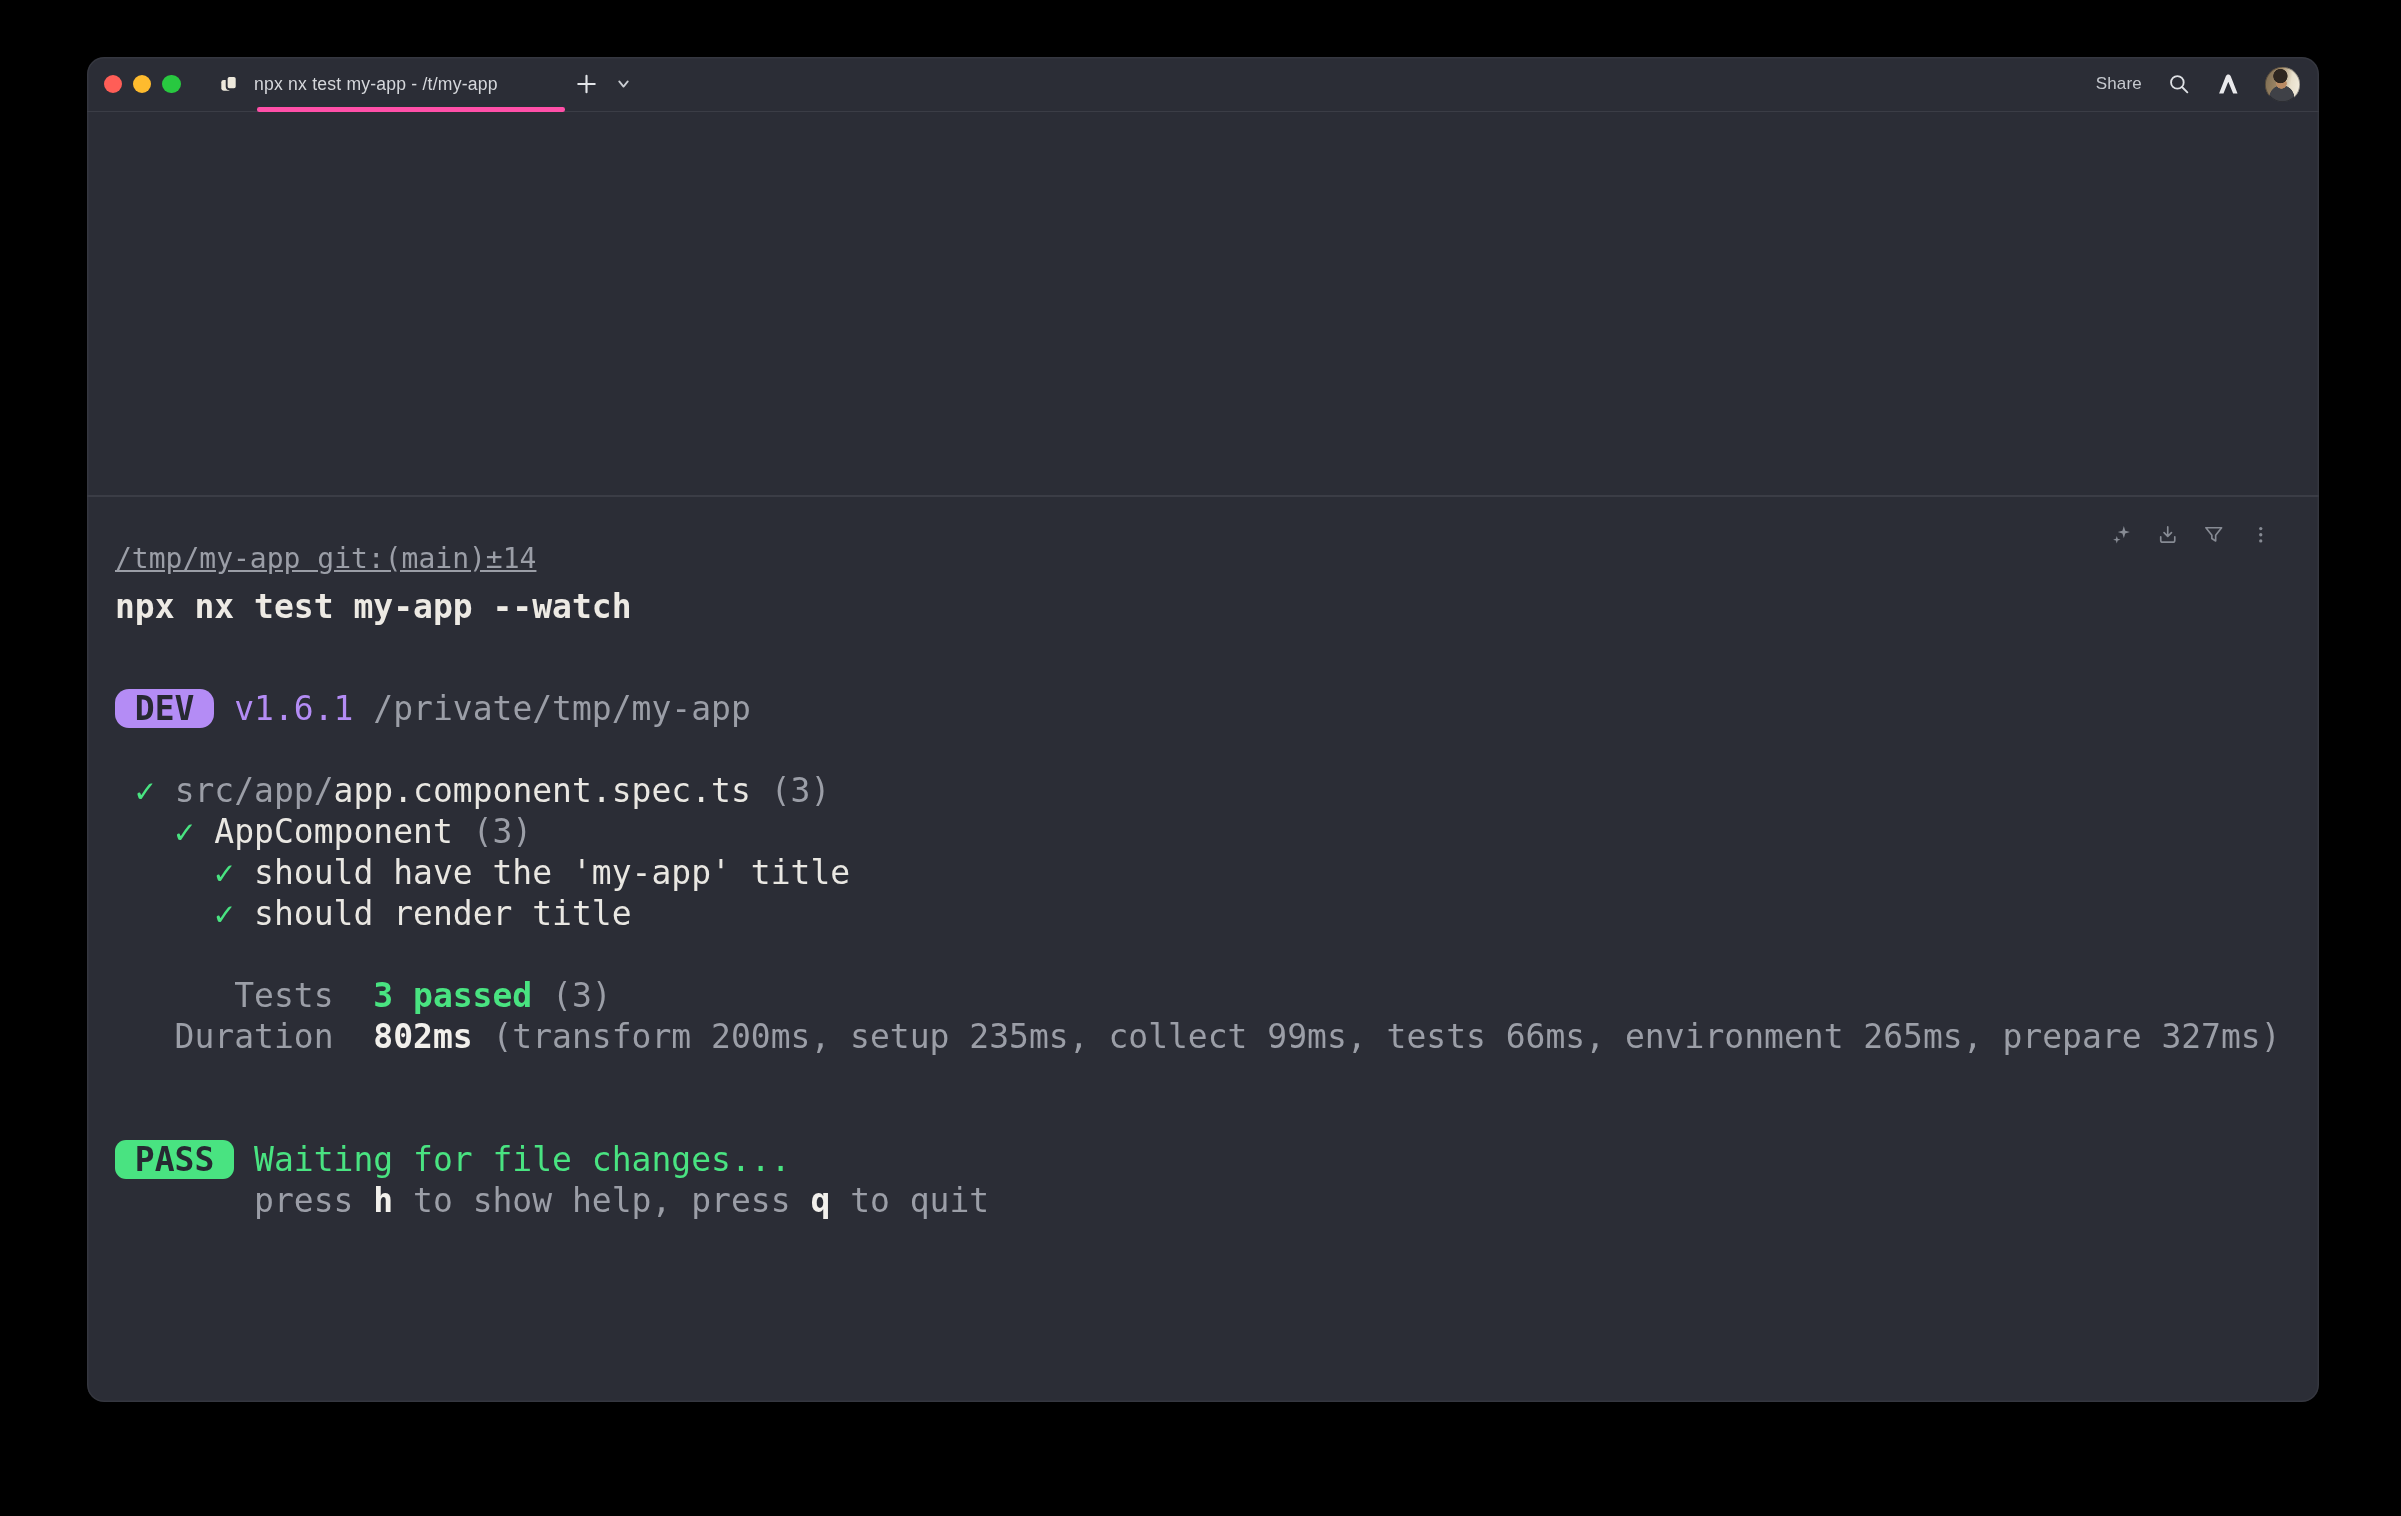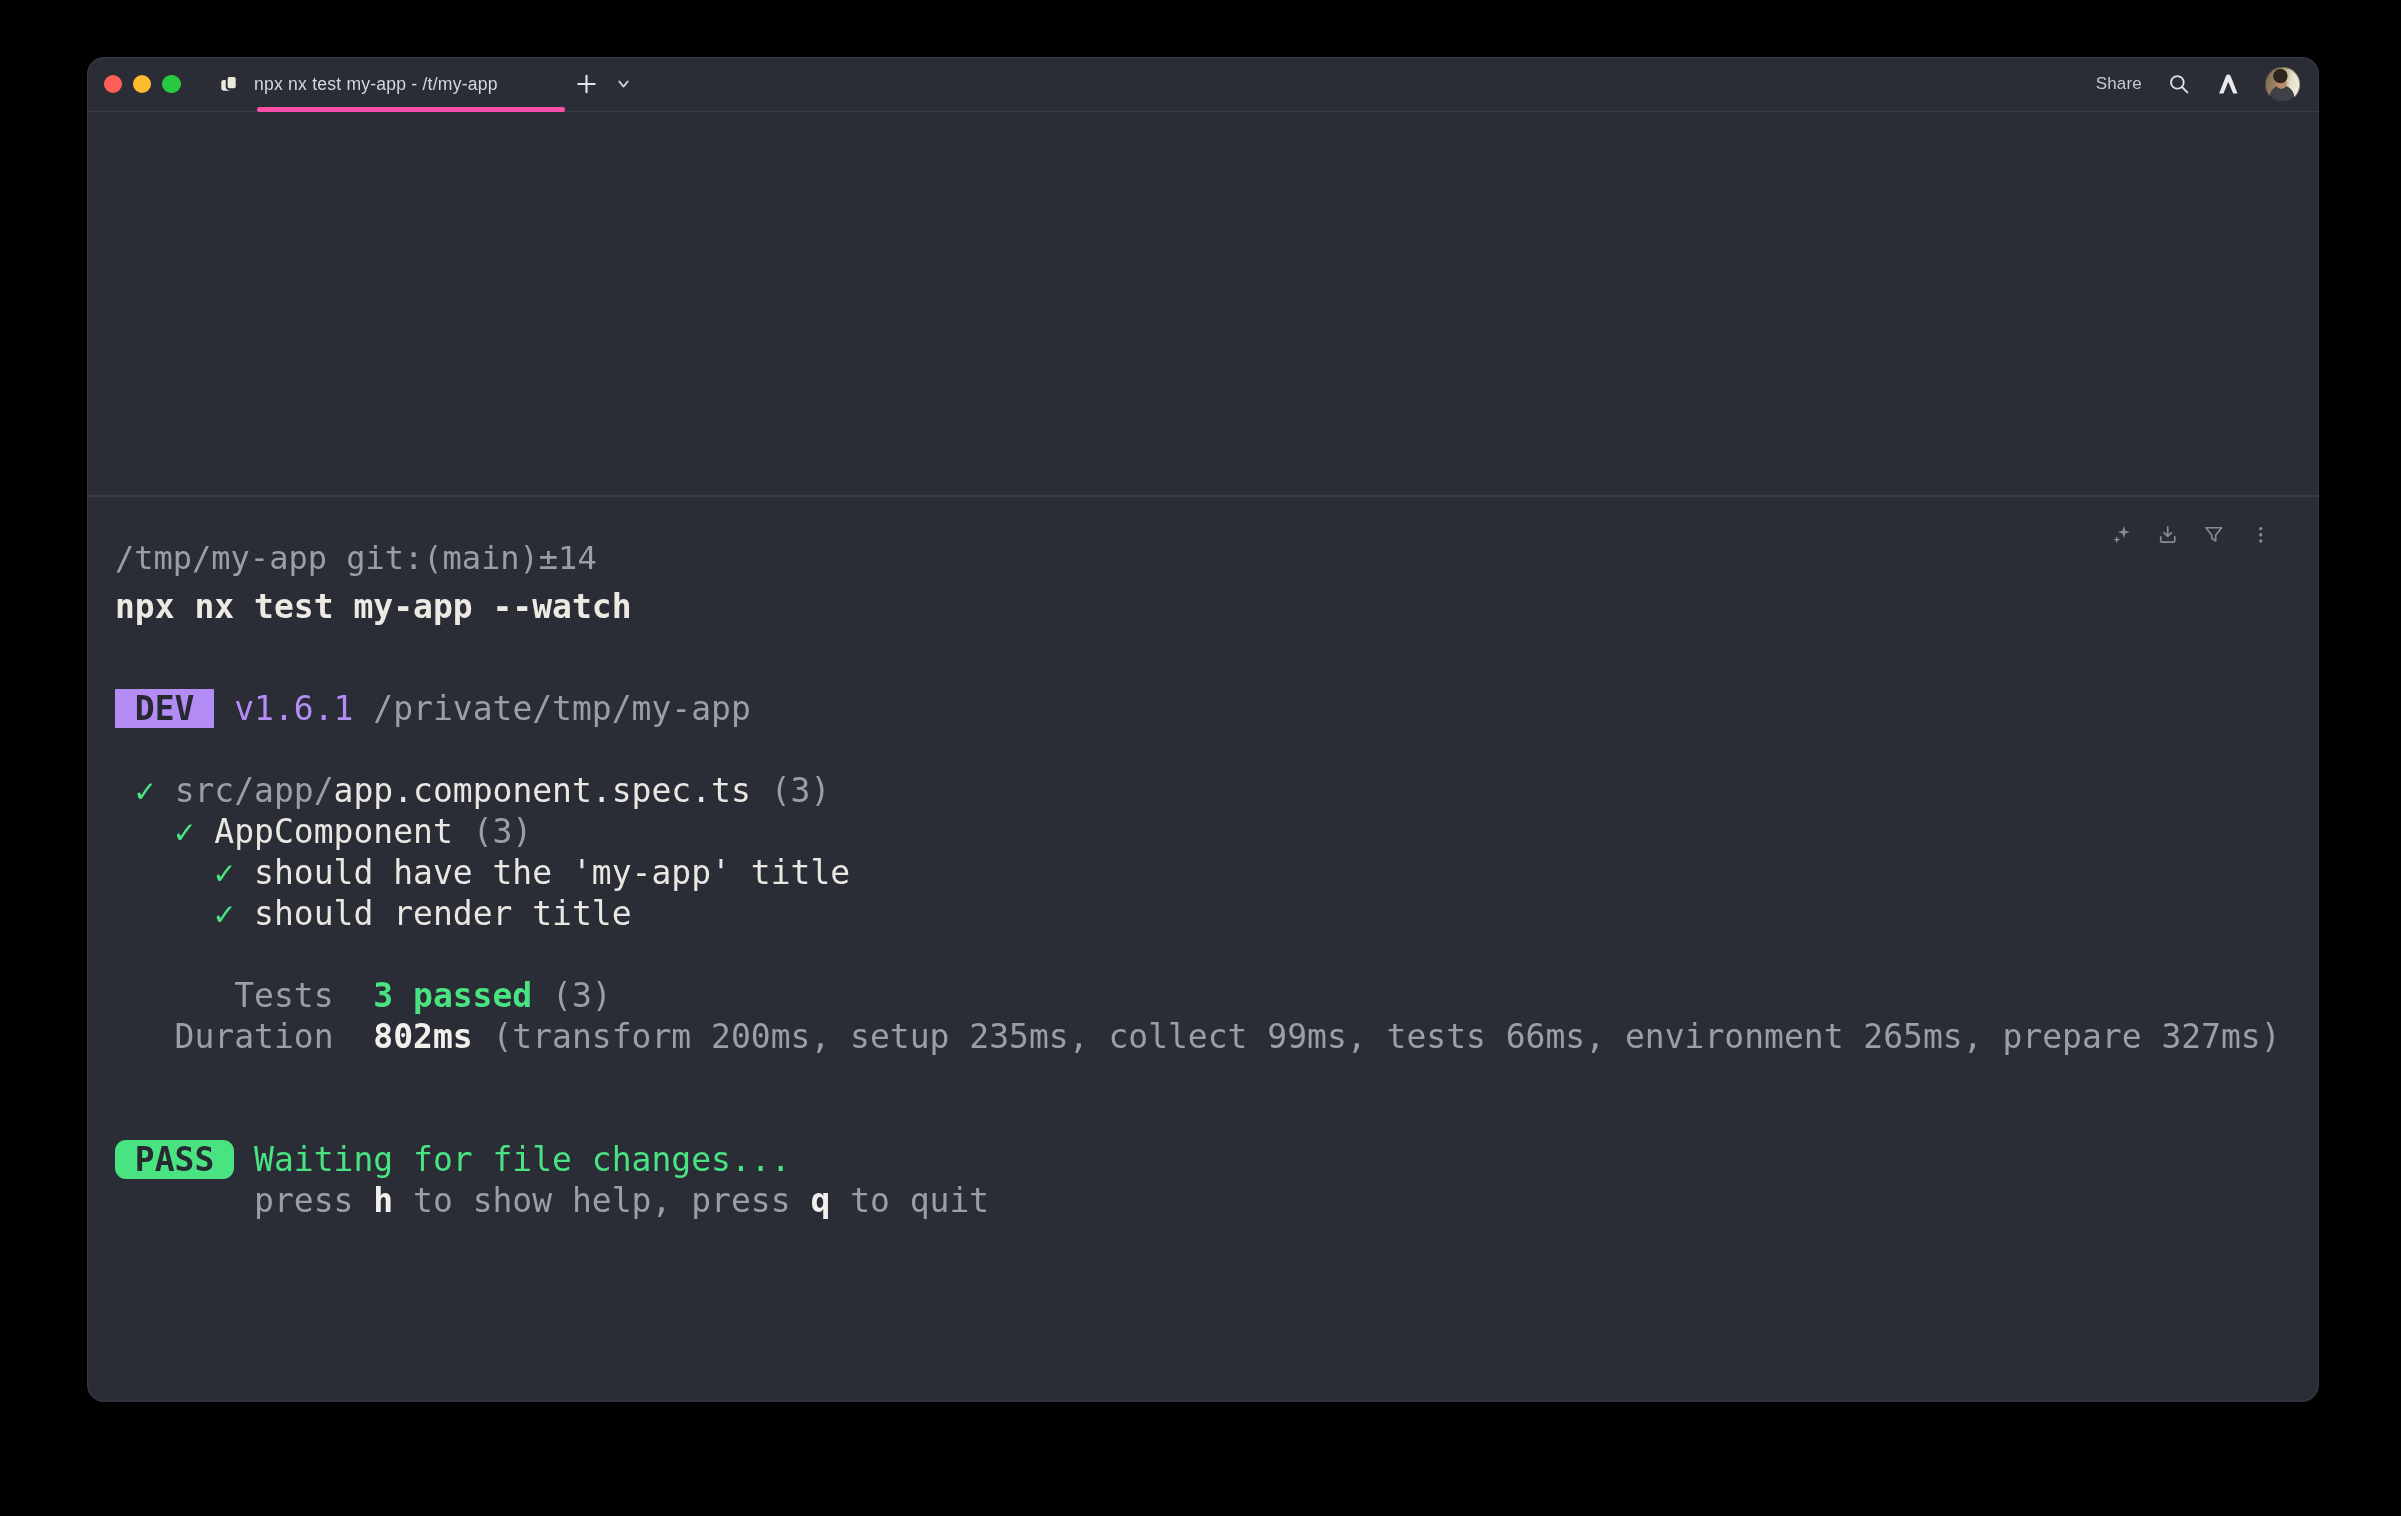--- a/index.html
+++ b/index.html
@@ -47,32 +47,32 @@
   
   .block-prev{height:383px;}
   .block-divider{height:1.5px;background:var(--divider);}
   .block{position:relative;padding:41px 0 0 28px;}
 
   .block-toolbar{position:absolute;top:27px;right:48px;display:flex;align-items:center;gap:24.6px;color:var(--icon-gray);}
   .block-toolbar svg{display:block;cursor:pointer;}
 
   
   .mono{font-family:"DejaVu Sans Mono",monospace;font-variant-ligatures:none;}
-  .prompt{font-size:32px;line-height:41px;color:var(--text-dim);white-space:pre;}
+  .prompt{font-size:28px;line-height:41px;color:var(--text-dim);white-space:pre;text-decoration:underline;}
   .command{font-size:33px;line-height:41px;font-weight:bold;color:#edeae4;white-space:pre;margin-top:7.7px;}
   .output{margin-top:20px;font-size:33px;line-height:41px;}
   .line{white-space:pre;min-height:41px;}
 
   .s-dim{color:var(--text-dim);}
   .s-white{color:var(--text-white);}
   .s-boldwhite{color:var(--text-bright);font-weight:bold;}
   .s-green{color:var(--accent-green);}
   .s-boldgreen{color:var(--accent-green);font-weight:bold;}
   .s-purple{color:var(--accent-purple);}
-  .s-badge-dev{background:var(--accent-purple);color:var(--badge-text);font-weight:bold;border-radius:1px;}
+  .s-badge-dev{background:var(--accent-purple);color:var(--badge-text);font-weight:bold;border-radius:14px;}
   .s-badge-pass{background:var(--accent-green);color:var(--badge-text);font-weight:bold;border-radius:11px;}
 </style>
 </head>
 <body>
 
 <div class="window">
 
   <div class="titlebar">
     <div class="traffic">
       <div class="light red"></div>

